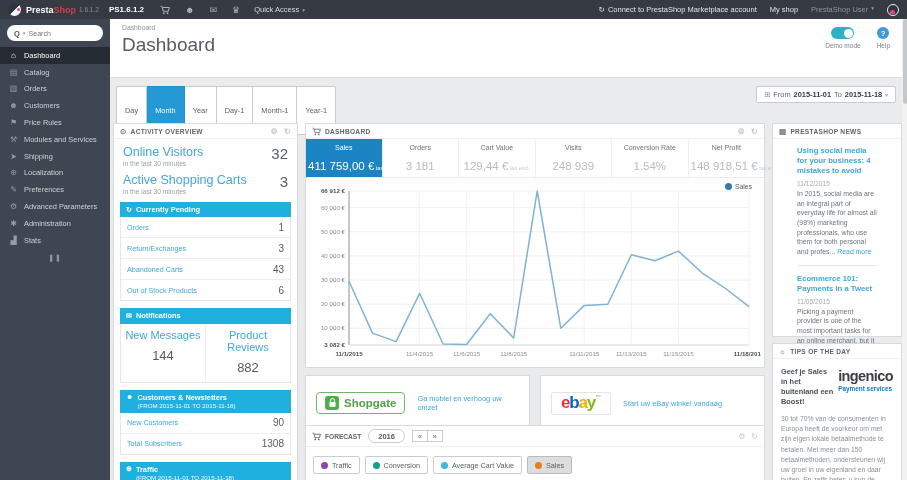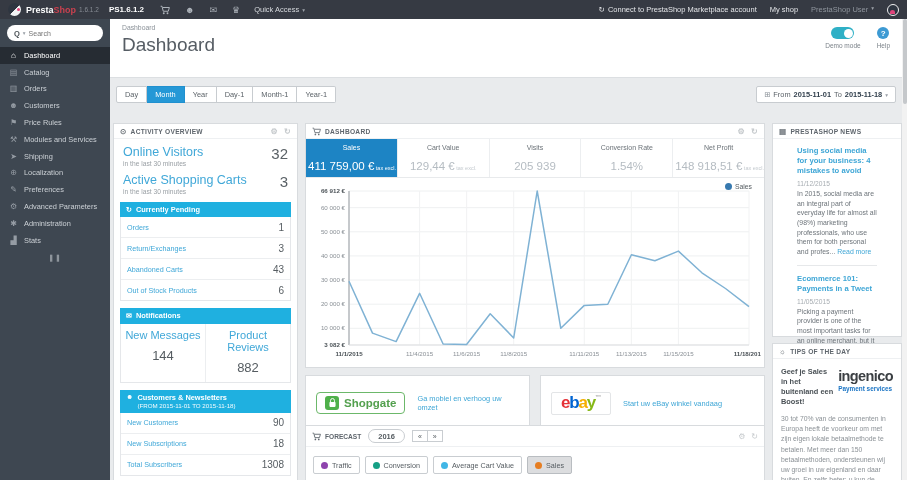--- a/index.html
+++ b/index.html
@@ -43,21 +43,21 @@
   .page-title{position:absolute;left:12px;top:15px;font-size:19px;font-weight:400;color:#565d64}
   .header-controls{position:absolute;right:12px;top:8px;display:flex;gap:16px}
   .hc{display:flex;flex-direction:column;align-items:center;gap:3px;font-size:6.5px;color:#7c838a;cursor:pointer}
   .toggle{width:23px;height:12px;border-radius:6px;background:#2fb0c6;position:relative}
   .toggle::after{content:"";position:absolute;right:1.5px;top:1.5px;width:9px;height:9px;border-radius:50%;background:#fff}
   .help-btn{width:12px;height:12px;border-radius:50%;background:#3d9ad3;color:#fff;font-weight:bold;font-size:8px;display:flex;align-items:center;justify-content:center}
 
   
   .content{position:absolute;left:110px;top:78px;right:5px;bottom:0;background:#e9ebed}
   .filters{position:absolute;left:6px;top:8px;display:flex}
-  .fbtn{border:1px solid #c8ccd0;background:#fff;color:#5b6268;font-size:7.4px;padding:3px 8px;cursor:pointer;font-family:"Liberation Sans",sans-serif}
+  .fbtn{border:1px solid #c8ccd0;background:#fff;color:#5b6268;font-size:7.4px;padding:19px 8px;cursor:pointer;font-family:"Liberation Sans",sans-serif}
   .fbtn + .fbtn{border-left:none}
   .fbtn:first-child{border-radius:2px 0 0 2px}
   .fbtn:last-child{border-radius:0 2px 2px 0}
   .fbtn.active{background:#2598d6;border-color:#2090cf;color:#fff}
   .date-btn{position:absolute;right:6px;top:8px;border:1px solid #c8ccd0;background:#fff;border-radius:2px;font-size:7.4px;color:#5b6268;padding:3px 7px;display:flex;gap:3px;align-items:center;cursor:pointer}
   .date-btn b{color:#33414e}
   .cal{color:#8a9198}
 
   .panel{position:absolute;background:#fff;border:1px solid #d8dbde}
   .panel-head{display:flex;align-items:center;height:15px;padding:0 6px;border-bottom:1px solid #eef0f2;font-size:6.6px;font-weight:bold;color:#5f666d;text-transform:uppercase;letter-spacing:.3px;gap:4px}
@@ -357,24 +357,20 @@
                 <div>Customers &amp; Newsletters</div>
                 <div class="sec-sub">(FROM 2015-11-01 TO 2015-11-18)</div>
               </div>
             </div>
             <div class="sec-rows">
               <div class="srow">
                 <a class="slabel">New Customers</a>
                 <span class="sval">90</span>
               </div>
               <div class="srow">
-                <a class="slabel">New Subscriptions</a>
-                <span class="sval">18</span>
-              </div>
-              <div class="srow">
                 <a class="slabel">Total Subscribers</a>
                 <span class="sval">1308</span>
               </div>
             </div>
           </div>
           <div class="sec">
             <div class="sec-head">
               <span class="shicon">⊕</span>
               <div>
                 <div>Traffic</div>
@@ -397,26 +393,30 @@
           <span>⚙</span>
           <span>↻</span>
         </span>
       </div>
       <div class="kpis" id="kpi-tabs">
           <div class="kpi active">
             <div class="klabel">Sales</div>
             <div class="kval">411 759,00 €<span class="ksuf"> tax excl.</span></div>
           </div>
           <div class="kpi">
+            <div class="klabel">Orders</div>
+            <div class="kval">3 181</div>
+          </div>
+          <div class="kpi">
             <div class="klabel">Cart Value</div>
             <div class="kval">129,44 €<span class="ksuf"> tax excl.</span></div>
           </div>
           <div class="kpi">
             <div class="klabel">Visits</div>
-            <div class="kval">205 939</div>
+            <div class="kval">248 939</div>
           </div>
           <div class="kpi">
             <div class="klabel">Conversion Rate</div>
             <div class="kval">1.54%</div>
           </div>
           <div class="kpi">
             <div class="klabel">Net Profit</div>
             <div class="kval">148 918,51 €<span class="ksuf"> tax excl.</span></div>
           </div>
         </div>

